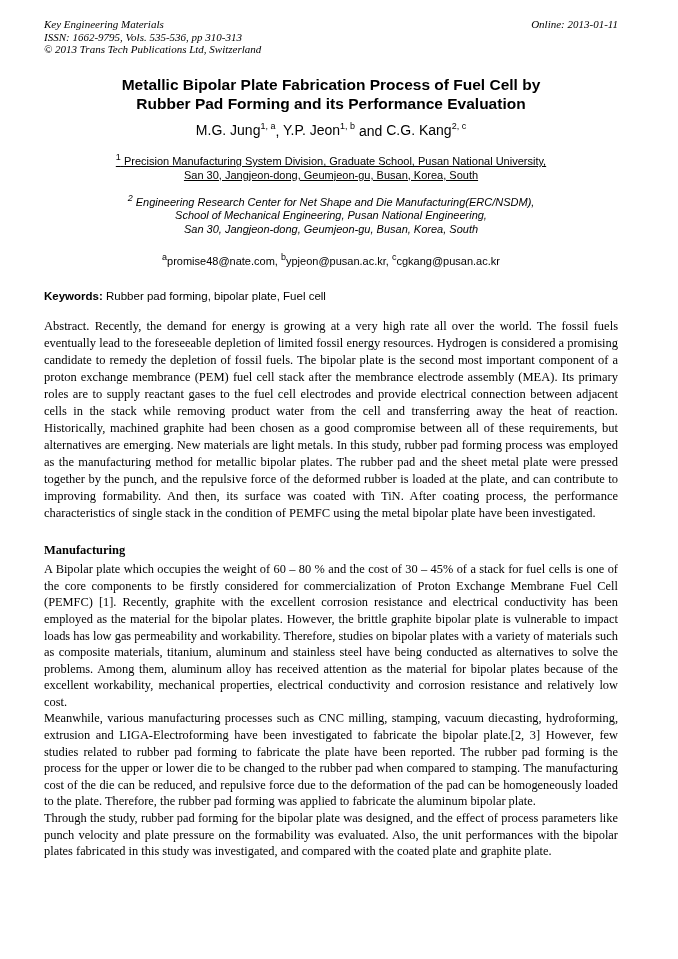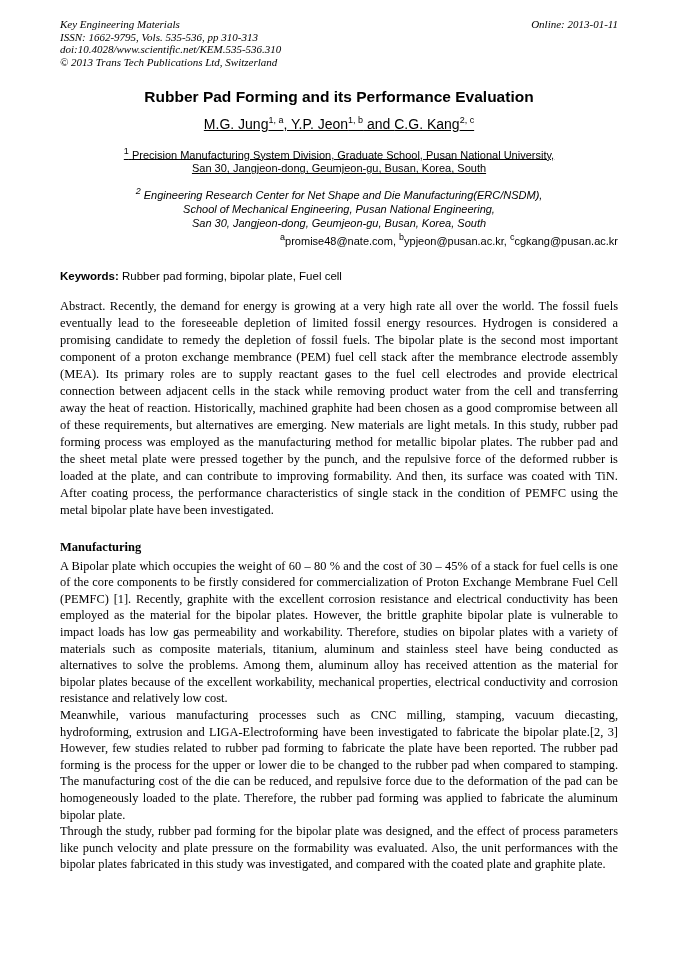--- a/index.html
+++ b/index.html
@@ -3,21 +3,21 @@
 <meta charset="utf-8">
 <style>
   * { margin: 0; padding: 0; box-sizing: border-box; }
   html, body { background: #ffffff; }
   .page {
     position: relative;
     width: 678px;
     height: 959px;
     background: #ffffff;
     color: #000000;
-    padding: 18px 60px 0 60px;
+    padding: 18px 60px 0 44px;
     overflow: hidden;
     font-family: "Liberation Serif", serif;
   }
   
   .hdr {
     display: flex;
     justify-content: space-between;
     align-items: flex-start;
     font: italic 11px/12.5px "Liberation Serif", serif;
   }
@@ -26,31 +26,31 @@
   
   .title {
     margin-top: 19px;
     text-align: center;
     font: bold 15.5px/19px "Liberation Sans", sans-serif;
   }
   .authors {
     margin-top: 5px;
     text-align: center;
     font: 14px/19px "Liberation Sans", sans-serif;
-    text-decoration: underline;
   }
   .authors sup, .affil sup, .emails sup { font-size: 9px; }
   .affil {
     text-align: center;
     font: 11px/14px "Liberation Sans", sans-serif;
   }
   .affil-1 { margin-top: 10px; text-decoration: underline; }
   .affil-2 { margin-top: 9px; font-style: italic; }
   .emails {
-    text-align: right;
+    margin-top: 14px;
+    text-align: center;
     font: 11px/14px "Liberation Sans", sans-serif;
   }
   .keywords {
     margin-top: 21px;
     font: 11.5px/14px "Liberation Sans", sans-serif;
   }
   .keywords b { font-weight: bold; }
   
   .abstract {
     margin-top: 15px;
@@ -70,27 +70,27 @@
 </style>
 </head>
 <body>
 
 <div class="page">
 
   <div class="hdr">
     <div class="hdr-left">
       <div>Key Engineering Materials</div>
       <div>ISSN: 1662-9795, Vols. 535-536, pp 310-313</div>
-      <div>doi:10.4028/www.scientific.net/KEM.535-536.310</div>
       <div>© 2013 Trans Tech Publications Ltd, Switzerland</div>
     </div>
     <div class="hdr-right">Online: 2013-01-11</div>
   </div>
 
   <div class="title">
+    <div>Metallic Bipolar Plate Fabrication Process of Fuel Cell by</div>
     <div>Rubber Pad Forming and its Performance Evaluation</div>
   </div>
 
   <div class="authors"><span><span>M.G. Jung</span><sup>1, a</sup></span><span>, </span><span><span>Y.P. Jeon</span><sup>1, b</sup></span><span> and </span><span><span>C.G. Kang</span><sup>2, c</sup></span></div>
 
   <div class="affil affil-1">
     <div><sup>1</sup> <span>Precision Manufacturing System Division, Graduate School, Pusan National University,</span></div>
     <div>San 30, Jangjeon-dong, Geumjeon-gu, Busan, Korea, South</div>
   </div>
 

